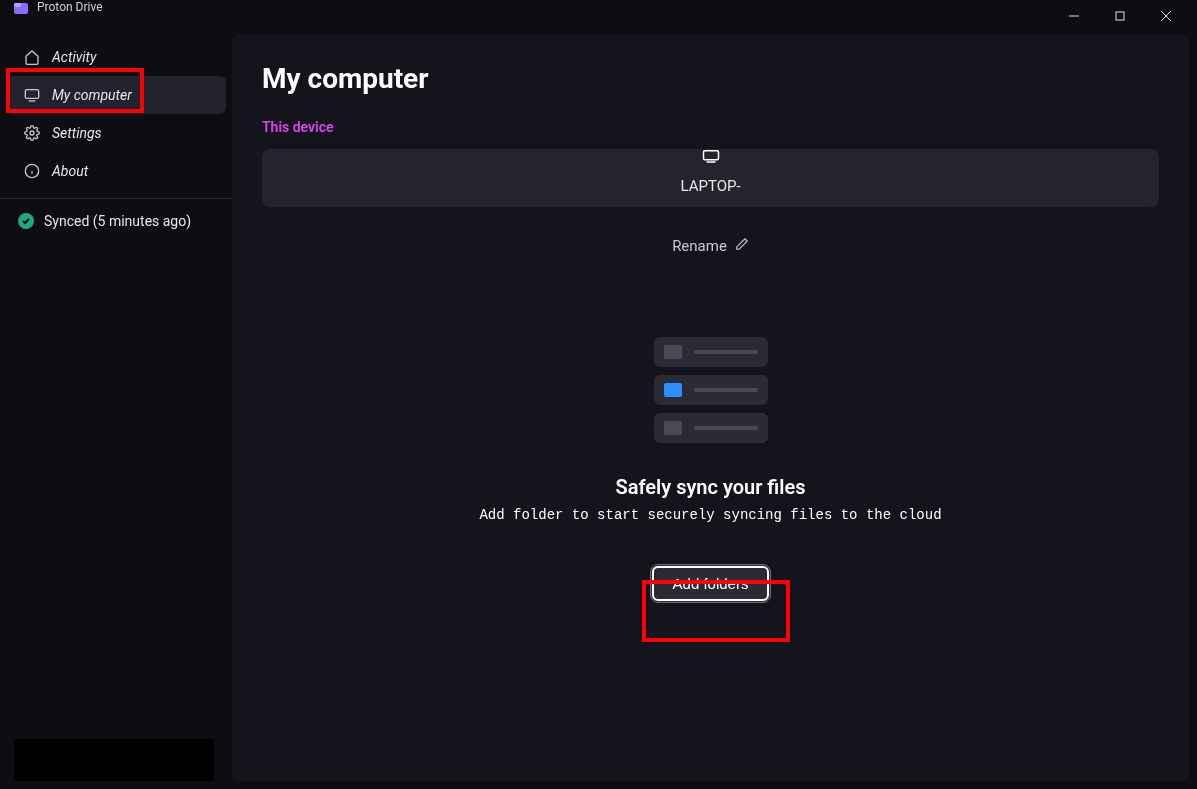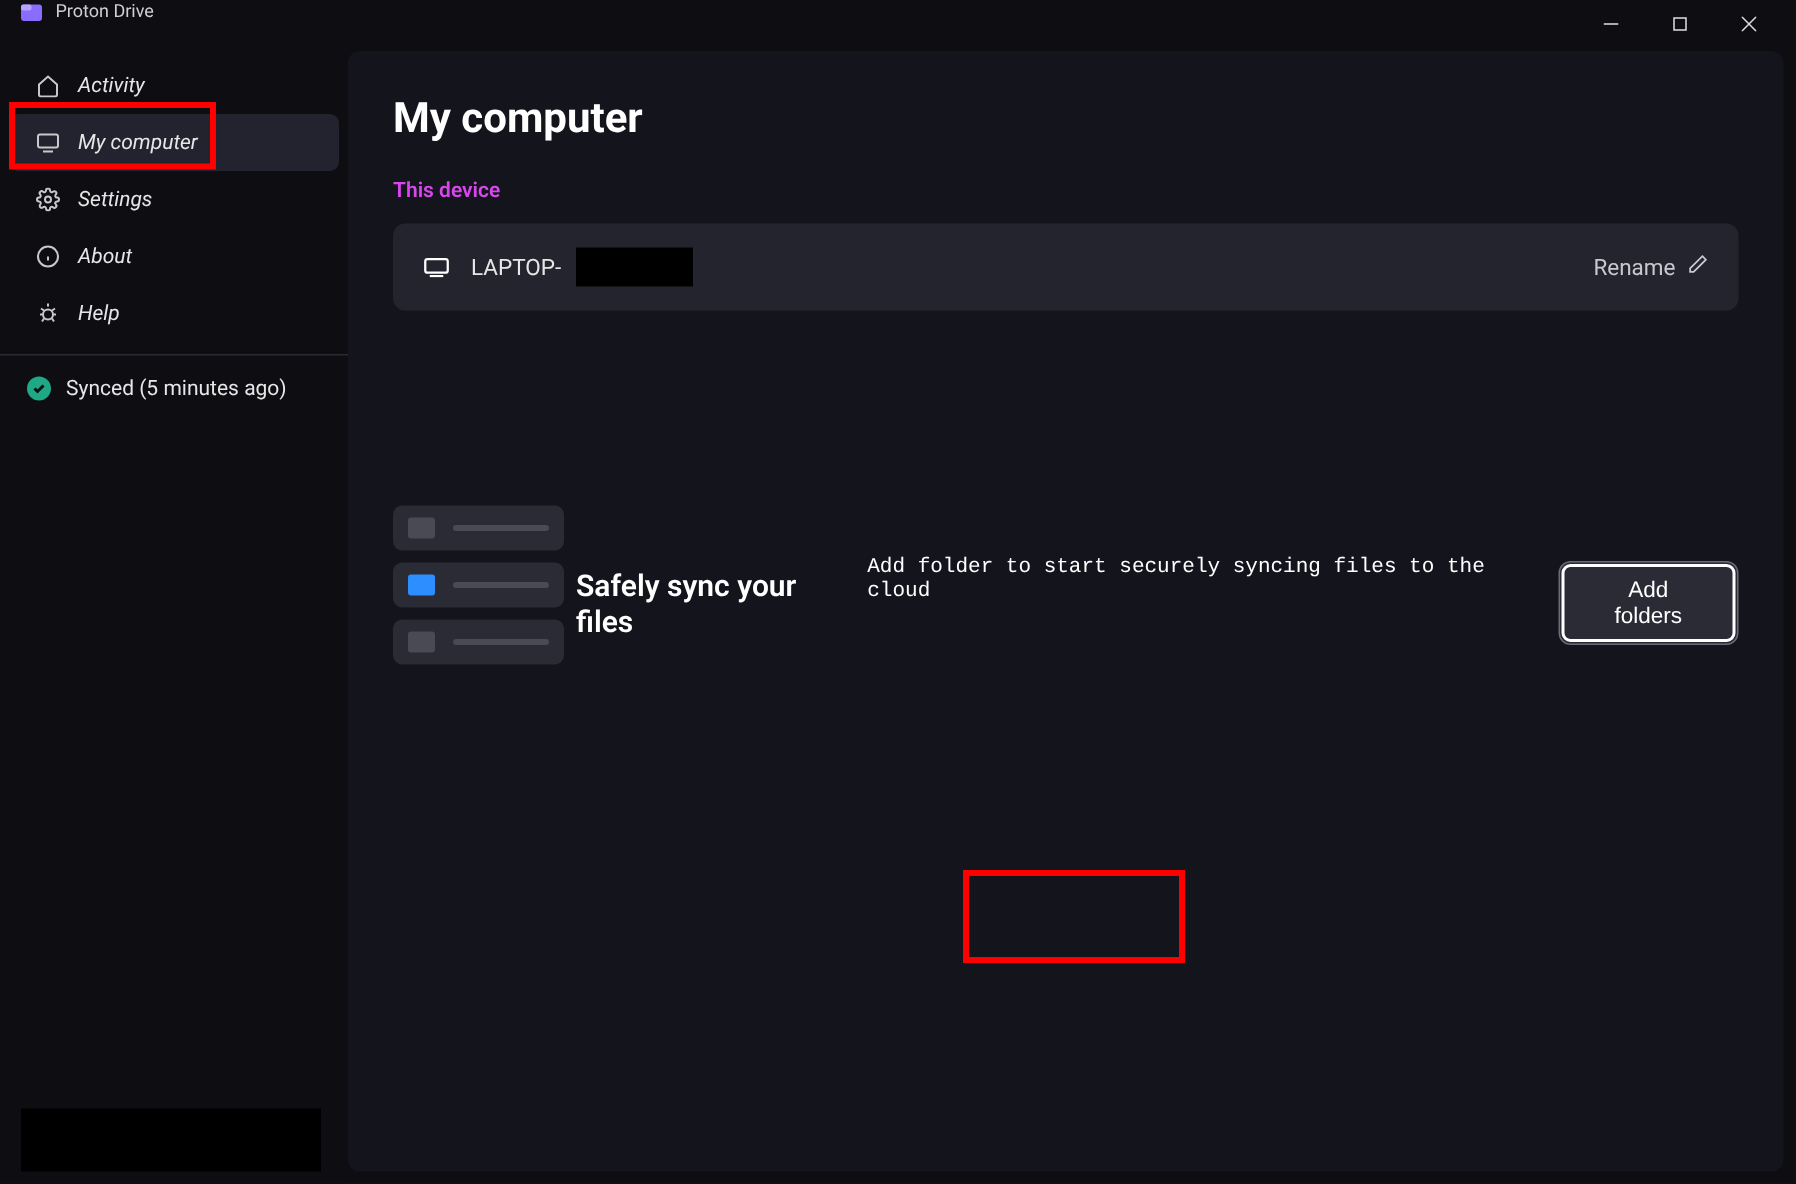--- a/index.html
+++ b/index.html
@@ -132,39 +132,41 @@
   }
   .device-row {
     background: #24242f;
     border-radius: 8px;
     height: 58px;
     display: flex;
     align-items: center;
     padding: 0 20px;
     gap: 14px;
     font-size: 15px;
+    flex-direction: column;
   }
   .device-row .dev-icon { display:inline-flex; }
   .device-row .dev-icon svg { width:18px; height:14px; stroke:#fff; }
   .device-name-redact {
     display: inline-block;
     width: 78px; height: 26px;
     background: #000;
     margin-left: -4px;
   }
   .device-row .spacer { flex:1; }
   .rename-btn {
     display:flex; align-items:center; gap:8px;
     color:#c8c8d0; font-size:15px;
   }
 
   
   .empty-state {
     margin-top: 130px;
     display: flex;
+    flex-direction: column;
     align-items: center;
     gap: 8px;
   }
   .folder-stack { display:flex; flex-direction:column; gap:8px; margin-bottom:24px; }
   .mini-row {
     width: 114px; height: 30px;
     background: #2b2b36;
     border-radius: 6px;
     display:flex; align-items:center; gap:12px;
     padding: 0 10px;
@@ -254,35 +256,20 @@
       <span class="icon">
         <svg viewBox="0 0 24 24" fill="none" stroke="currentColor" stroke-width="2">
             <circle cx="12" cy="12" r="10"></circle>
             <line x1="12" y1="16" x2="12" y2="12"></line>
             <line x1="12" y1="8" x2="12" y2="8"></line>
           </svg>
       </span>
       <span>About</span>
     </div>
 
-    <div class="nav-item">
-      <span class="icon">
-        <svg viewBox="0 0 24 24" fill="none" stroke="currentColor" stroke-width="2">
-            <circle cx="12" cy="13" r="5"></circle>
-            <line x1="12" y1="2" x2="12" y2="5"></line>
-            <line x1="5" y1="7" x2="8" y2="9"></line>
-            <line x1="19" y1="7" x2="16" y2="9"></line>
-            <line x1="4" y1="13" x2="7" y2="13"></line>
-            <line x1="20" y1="13" x2="17" y2="13"></line>
-            <line x1="6" y1="20" x2="8" y2="17"></line>
-            <line x1="18" y1="20" x2="16" y2="17"></line>
-          </svg>
-      </span>
-      <span>Help</span>
-    </div>
 
     <div class="sidebar-divider"></div>
 
     <div class="sync-row">
       <span class="dot">
         <svg viewBox="0 0 10 10" fill="none" stroke-width="2">
             <polyline points="2,5 4,7 8,3"></polyline>
           </svg>
       </span>
       <span>Synced (5 minutes ago)</span>

